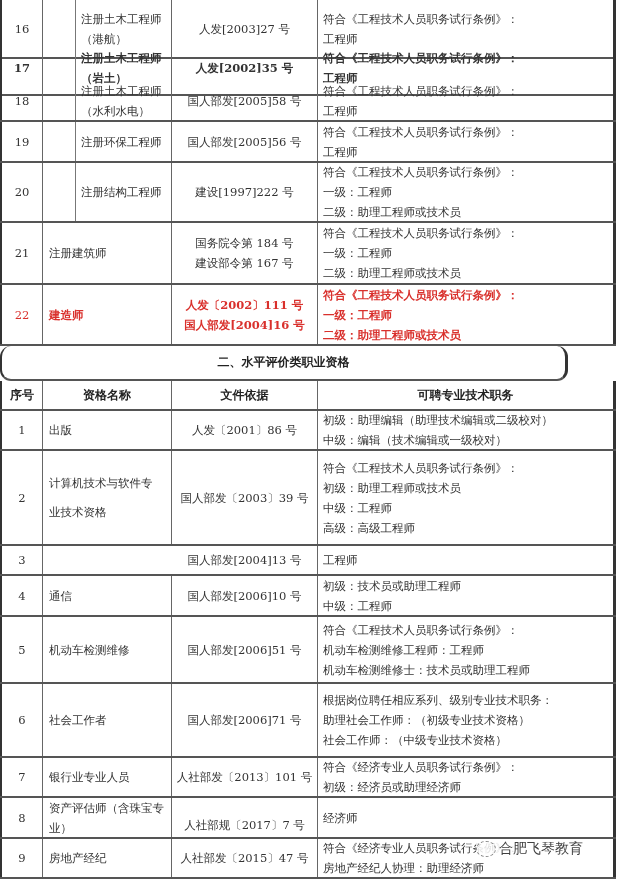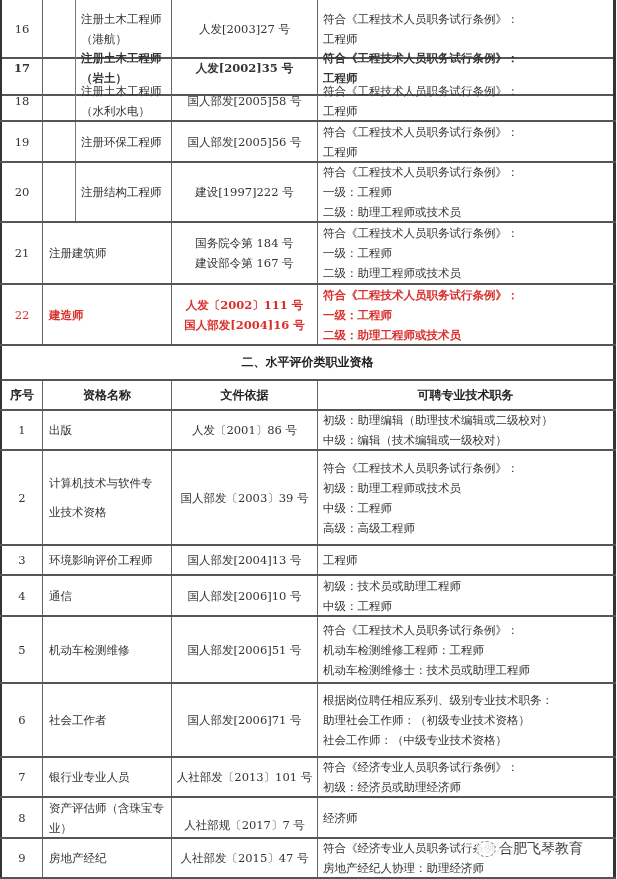--- a/index.html
+++ b/index.html
@@ -9,21 +9,21 @@
     .row { position: absolute; left: 0; width: 616px; border-bottom: 2px solid #555; box-sizing: border-box; }
     .cell { position: absolute; top: 0; bottom: 0; box-sizing: border-box; display: flex; align-items: center; font-size: 11.5px; line-height: 20px; }
     .c-no { left: 0; width: 43px; border-left: 2px solid #333; border-right: 1.5px solid #666; justify-content: center; }
     .c-indent { left: 43px; width: 33px; border-right: 1.5px solid #777; }
     .c-sub { left: 76px; width: 96px; border-right: 1.5px solid #666; padding-left: 5px; }
     .c-name { left: 43px; width: 129px; border-right: 1.5px solid #666; padding-left: 6px; }
     .c-doc { left: 172px; width: 146px; border-right: 1.5px solid #666; justify-content: center; text-align: center; flex-direction: column; }
     .c-role { left: 318px; width: 298px; border-right: 3px solid #333; padding-left: 5px; flex-direction: column; align-items: flex-start; justify-content: center; }
     .line { display: block; white-space: nowrap; }
     .red { color: #d9302c; }
-    .section { position: absolute; left: 0; width: 616px; border-left: 2px solid #333; border-right: 3px solid #333; border-bottom: 2px solid #555; box-sizing: border-box; display: flex; align-items: center; justify-content: center; font-family: "DejaVu Sans", "Liberation Sans", sans-serif; font-size: 12px; font-weight: bold; color: #222; }
+    .section { position: absolute; left: 0; width: 568px; border-left: 2px solid #333; border-right: 3px solid #333; border-bottom: 2px solid #555; box-sizing: border-box; display: flex; align-items: center; justify-content: center; font-family: "DejaVu Sans", "Liberation Sans", sans-serif; font-size: 12px; font-weight: bold; color: #222; border-radius: 11px; }
     .hdr .cell { font-family: "DejaVu Sans", "Liberation Sans", sans-serif; font-weight: bold; font-size: 12px; color: #222; justify-content: center; }
     .hdr .c-name { padding-left: 0; }
     .hdr .c-role { align-items: center; padding-left: 0; }
     .watermark { position: absolute; left: 476px; top: 840px; display: flex; align-items: center; gap: 3px; background: rgba(255,255,255,0.85); font-family: "DejaVu Sans", "Liberation Sans", sans-serif; font-size: 14px; color: #404040; }
     .wm-icon { width: 20px; height: 16px; border: 1.5px dashed #888; border-radius: 50%; box-sizing: border-box; }
   </style>
 </head>
 <body>
 
 <div class="tbl">
@@ -174,23 +174,20 @@
     <div class="cell c-role">
       <span class="line">符合《工程技术人员职务试行条例》：</span>
       <span class="line">初级：助理工程师或技术员</span>
       <span class="line">中级：工程师</span>
       <span class="line">高级：高级工程师</span>
     </div>
   </div>
 
   <div class="row" style="top:546px;height:30px;">
     <div class="cell c-no">3</div>
-    <div class="cell c-name">
-        <span class="line">环境影响评价工程师</span>
-      </div>
     <div class="cell c-doc">
         <span class="line">国人部发[2004]13 号</span>
       </div>
     <div class="cell c-role">
       <span class="line">工程师</span>
     </div>
   </div>
 
   <div class="row" style="top:576px;height:41px;">
     <div class="cell c-no">4</div>

